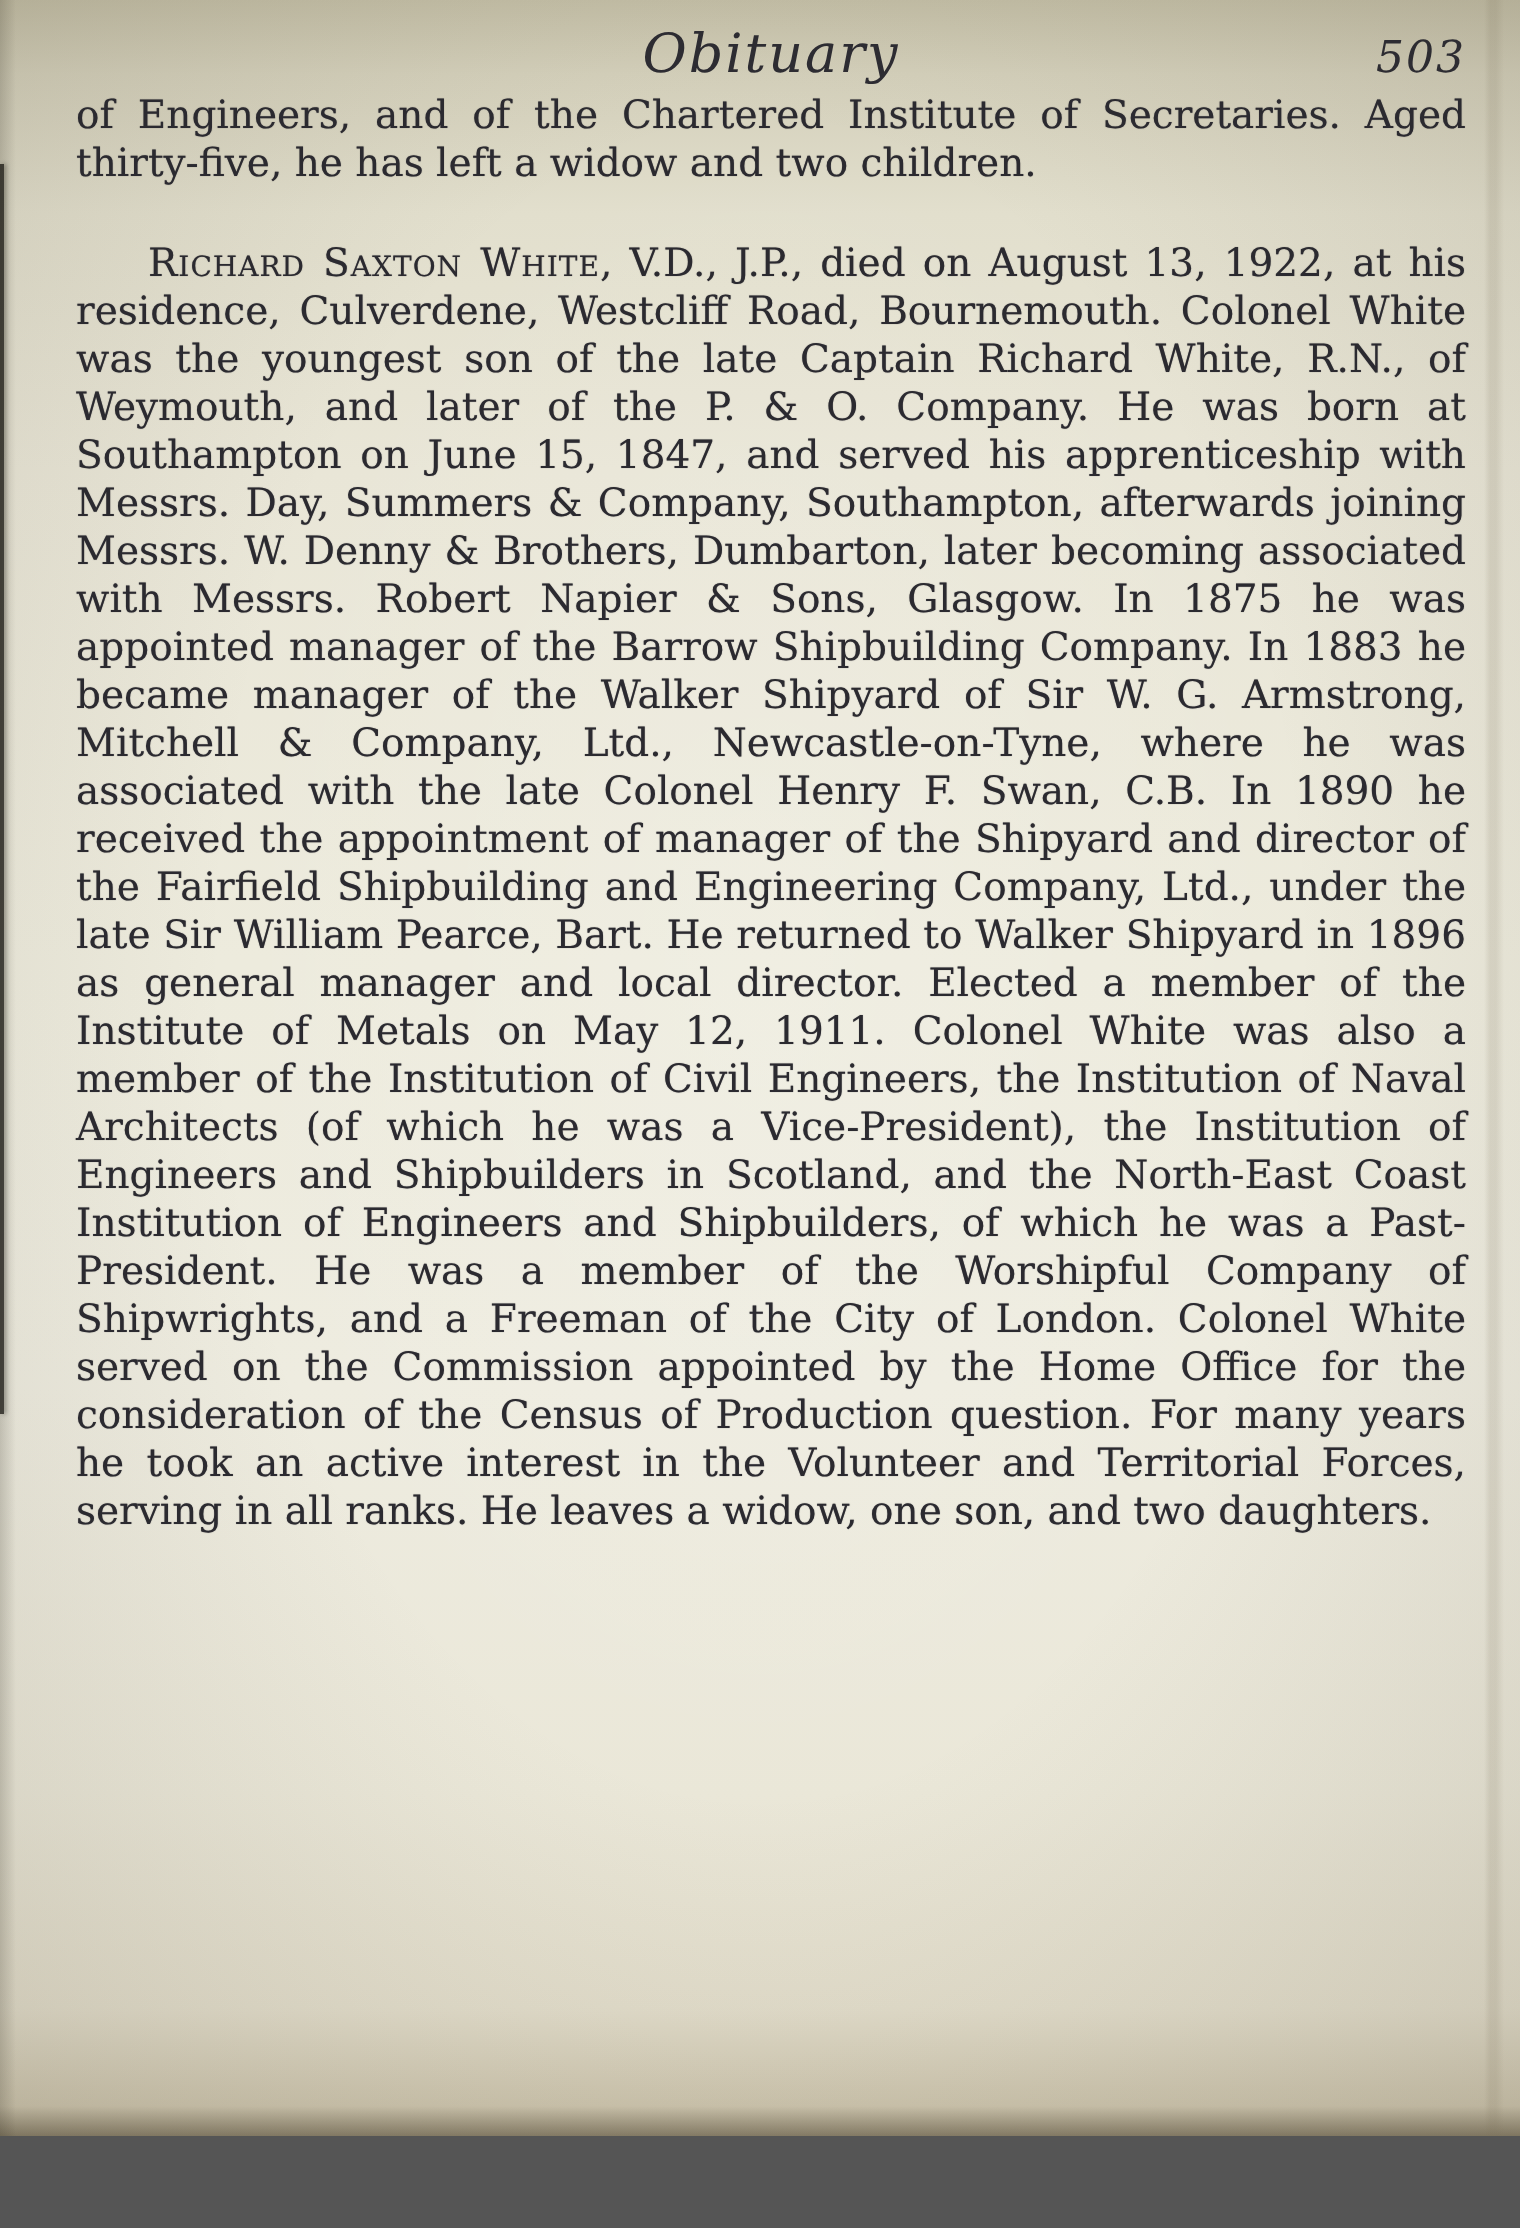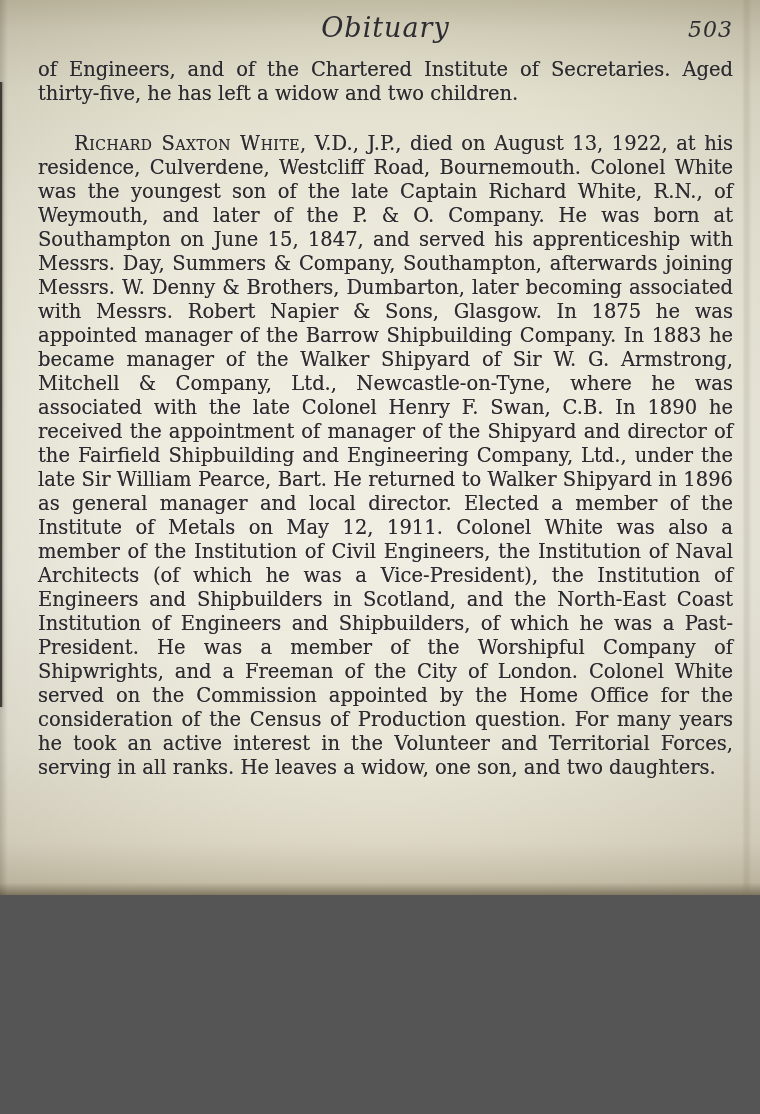--- a/index.html
+++ b/index.html
@@ -3,21 +3,21 @@
 <meta charset="utf-8">
 <style>
   html, body {
     margin: 0;
     padding: 0;
     background: #555;
   }
   .page {
     position: relative;
     width: 760px;
-    height: 895px;
+    height: 1068px;
     overflow: hidden;
     box-sizing: border-box;
     font-family: "DejaVu Serif", "Liberation Serif", serif;
     color: #2b2a30;
     
     background:
       linear-gradient(90deg, rgba(0,0,0,0.00) 0 742px, rgba(125,115,92,0.16) 745px 748px, rgba(0,0,0,0.00) 752px),
       radial-gradient(ellipse at 50% 45%, rgba(255,255,255,0.16) 0%, rgba(255,255,255,0.00) 50%, rgba(80,72,54,0.14) 100%),
       linear-gradient(180deg,
         #c2bda5 0%,
@@ -68,21 +68,21 @@
     grid-column: 3;
     justify-self: end;
     font-size: 22px;
     letter-spacing: 1px;
     color: #2d2c32;
     font-style: italic;
   }
   .text-block {
     position: absolute;
     left: 38px;
-    top: 58px;
+    top: 46px;
     width: 695px;
   }
   .para {
     margin: 0;
     font-size: 19.5px;
     line-height: 24px;
     text-align: justify;
     text-justify: inter-word;
     color: #2b2a30;
     text-shadow: 0 0 0.5px rgba(43,42,48,0.55);

